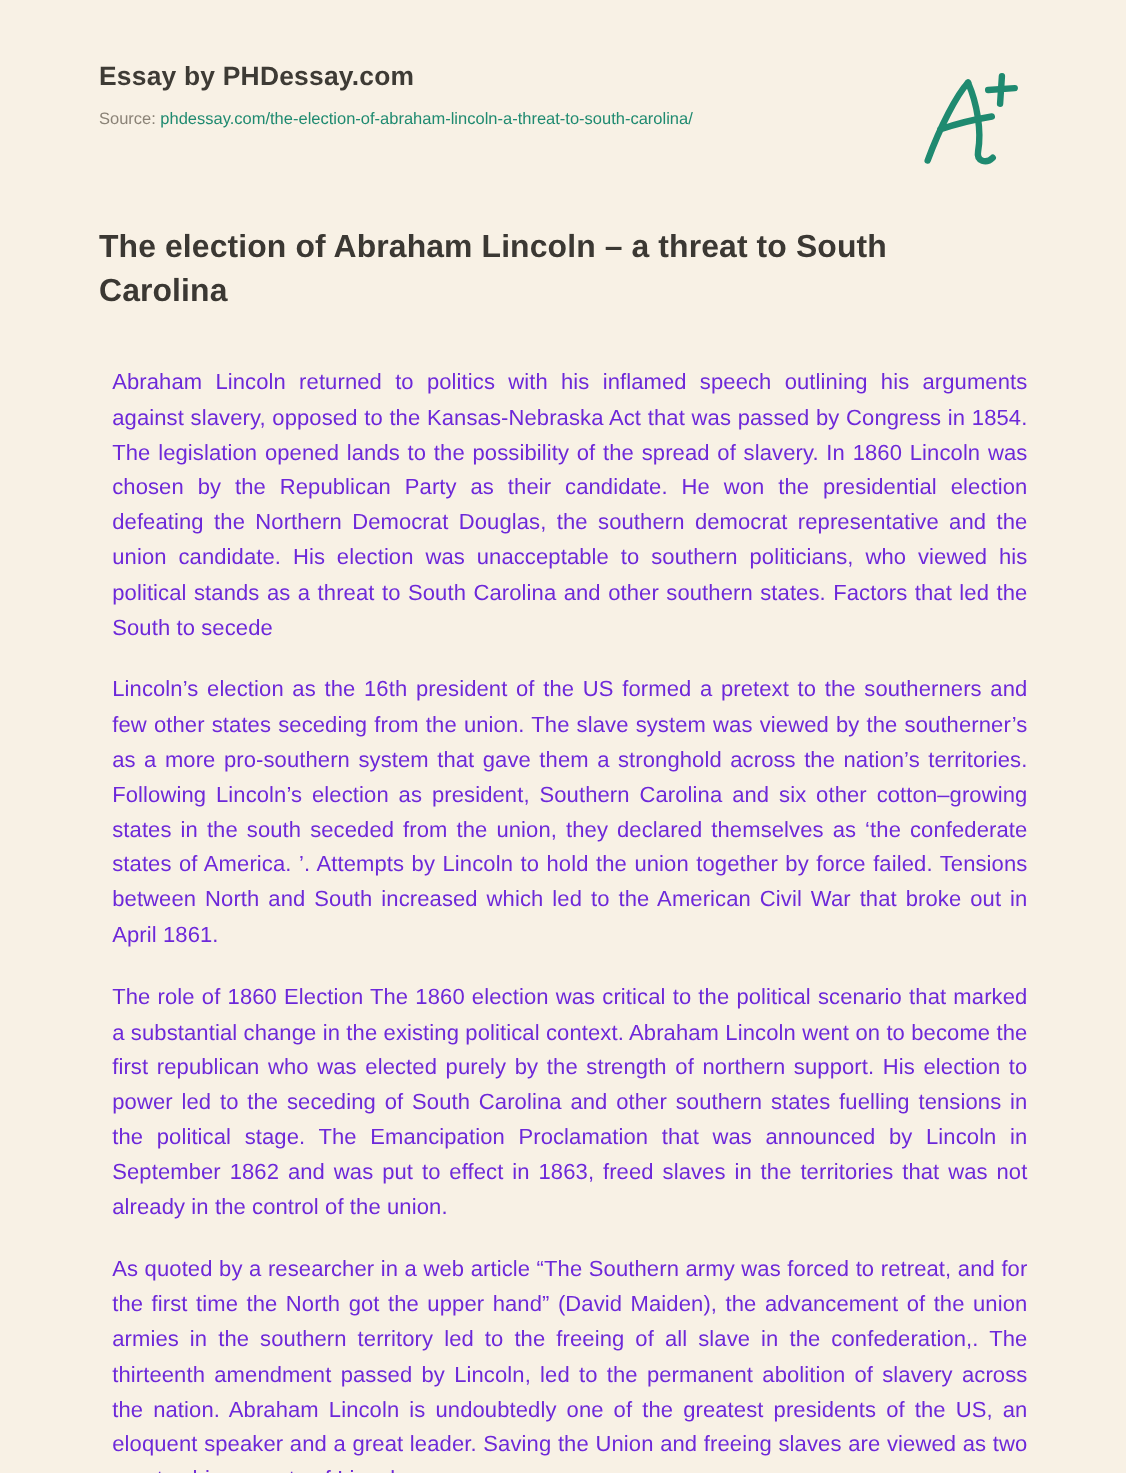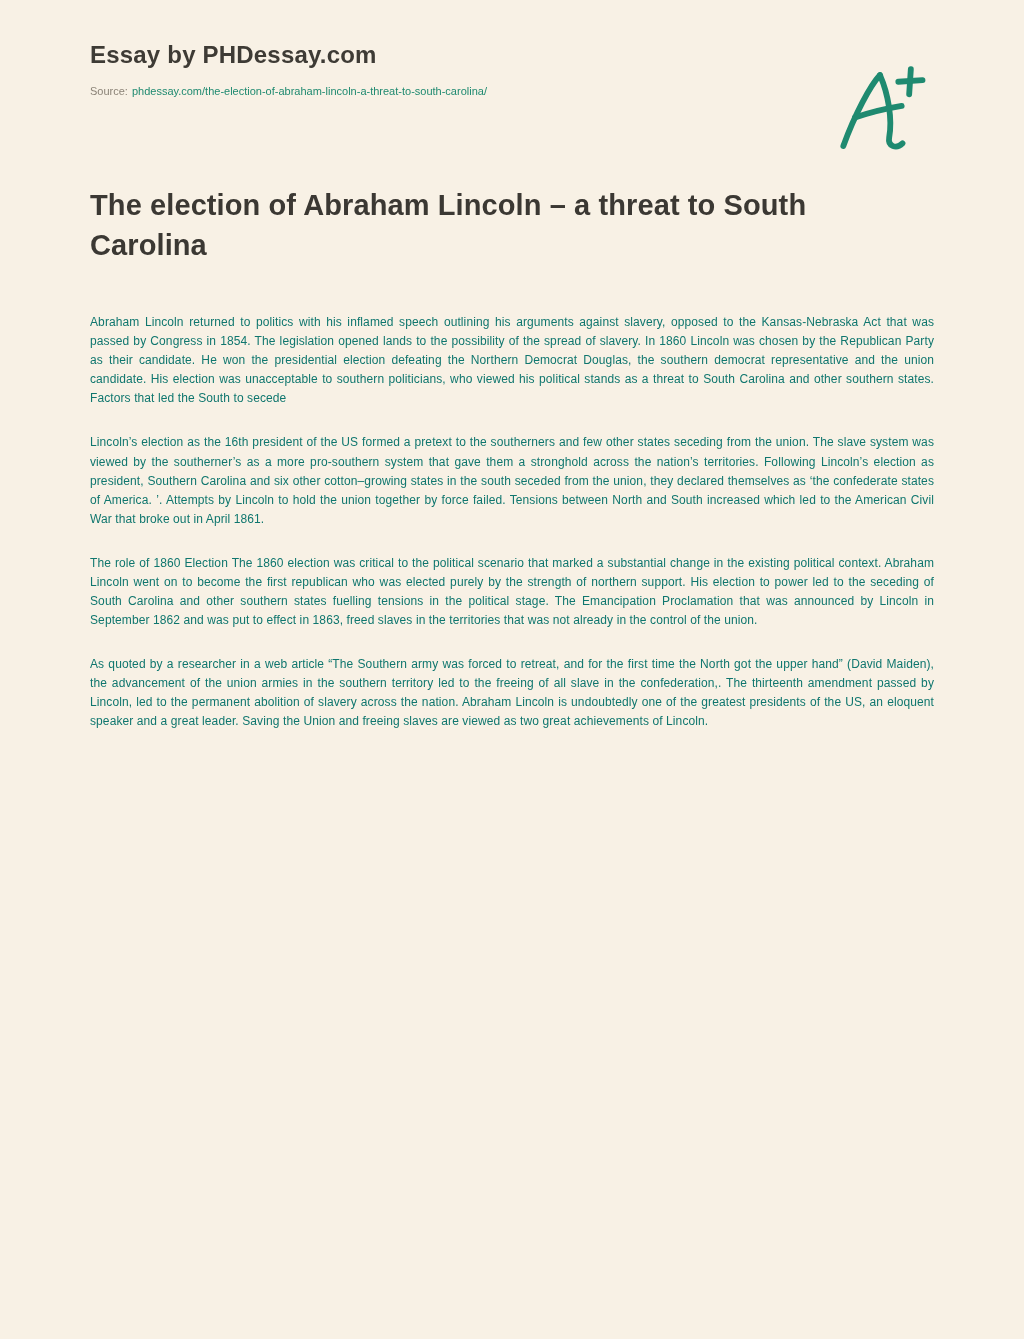--- a/index.html
+++ b/index.html
@@ -7,32 +7,32 @@
     padding: 0;
     background: #f8f1e5;
     font-family: "Liberation Sans", sans-serif;
   }
   .page {
     position: relative;
     width: 1024px;
     height: 1339px;
     box-sizing: border-box;
     background: #f8f1e5;
-    padding: 41px 90px 60px 90px;
+    padding: 56px 90px 60px 90px;
     overflow: hidden;
   }
   .header-title {
     font-size: 24px;
     font-weight: 700;
     color: #3e3b35;
     letter-spacing: 0.2px;
   }
   .source-line {
     margin-top: 16px;
-    font-size: 11px;
+    font-size: 15px;
     color: #8b8377;
   }
   .source-label {
     color: #8b8377;
     margin-right: 4px;
   }
   .source-url {
     color: #1f8a70;
     text-decoration: none;
     cursor: pointer;
@@ -51,25 +51,25 @@
     color: #3b3833;
     line-height: 1.38;
     max-width: 800px;
     letter-spacing: 0.1px;
   }
   .essay-body {
     margin-top: 48px;
     max-width: 848px;
   }
   .essay-body p {
-    font-size: 12px;
+    font-size: 20px;
     line-height: 1.59;
-    color: #0f766e;
+    color: #6d28d9;
     text-align: justify;
-    margin: 0 0 25px 0;
+    margin: 0 0 25px 12px;
     letter-spacing: 0.1px;
   }
 </style>
 </head>
 <body>
 
 <div class="page">
 
   <div class="header-title">Essay by PHDessay.com</div>
 

